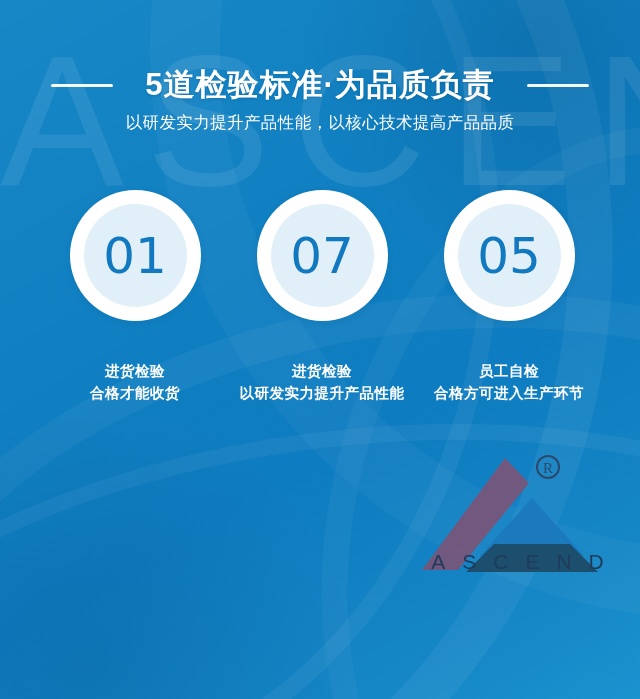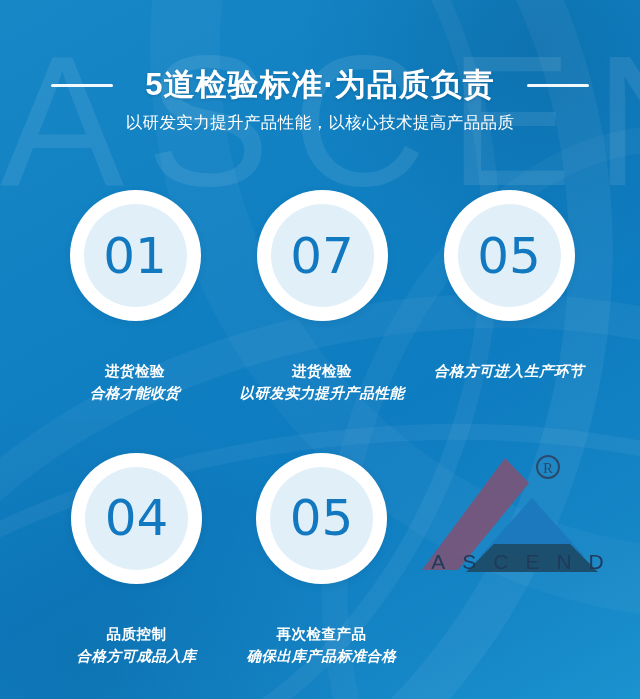--- a/index.html
+++ b/index.html
@@ -88,21 +88,20 @@
     font-family:"DejaVu Sans","Liberation Sans",sans-serif;
   }
   .caption{margin-top:39px;text-align:center;white-space:nowrap;}
   .cap-main{
     font-size:14.5px;font-weight:700;color:#ffffff;letter-spacing:.5px;
     line-height:1.55;
   }
   .cap-sub{
     font-size:14.5px;font-weight:700;color:#ffffff;letter-spacing:.5px;
     line-height:1.55;
-    font-style:italic;
   }
 
   
   .brand{position:absolute;left:412px;top:440px;width:222px;height:160px;}
   .brand svg{display:block;}
   .brand-word{
     position:absolute;left:8px;top:110px;width:212px;
     font-size:21px;font-weight:400;
     letter-spacing:17px;
     color:#203a5a;
@@ -163,53 +162,27 @@
         </div>
       </div>
 
       <div class="step">
         <div class="circle">
           <div class="circle-inner">
             <span class="num">05</span>
           </div>
         </div>
         <div class="caption">
+          <div class="cap-main">员工自检</div>
           <div class="cap-sub">合格方可进入生产环节</div>
         </div>
       </div>
 
     </div>
 
-    <div class="row row2">
-
-      <div class="step">
-        <div class="circle">
-          <div class="circle-inner">
-            <span class="num">04</span>
-          </div>
-        </div>
-        <div class="caption">
-          <div class="cap-main">品质控制</div>
-          <div class="cap-sub">合格方可成品入库</div>
-        </div>
-      </div>
-
-      <div class="step">
-        <div class="circle">
-          <div class="circle-inner">
-            <span class="num">05</span>
-          </div>
-        </div>
-        <div class="caption">
-          <div class="cap-main">再次检查产品</div>
-          <div class="cap-sub">确保出库产品标准合格</div>
-        </div>
-      </div>
-
-    </div>
   </div>
 
   <div class="brand">
     <svg width="222" height="160" viewBox="0 0 222 160">
 
       <polygon points="93,18 117,43 46,130 10,130" fill="#7a5578" opacity="0.92"></polygon>
 
       <polygon points="120,58 172,116 68,116" fill="#1b78bd" opacity="0.95"></polygon>
 
       <polygon points="82,104 158,104 186,132 54,132" fill="#1c4c68" opacity="0.95"></polygon>

